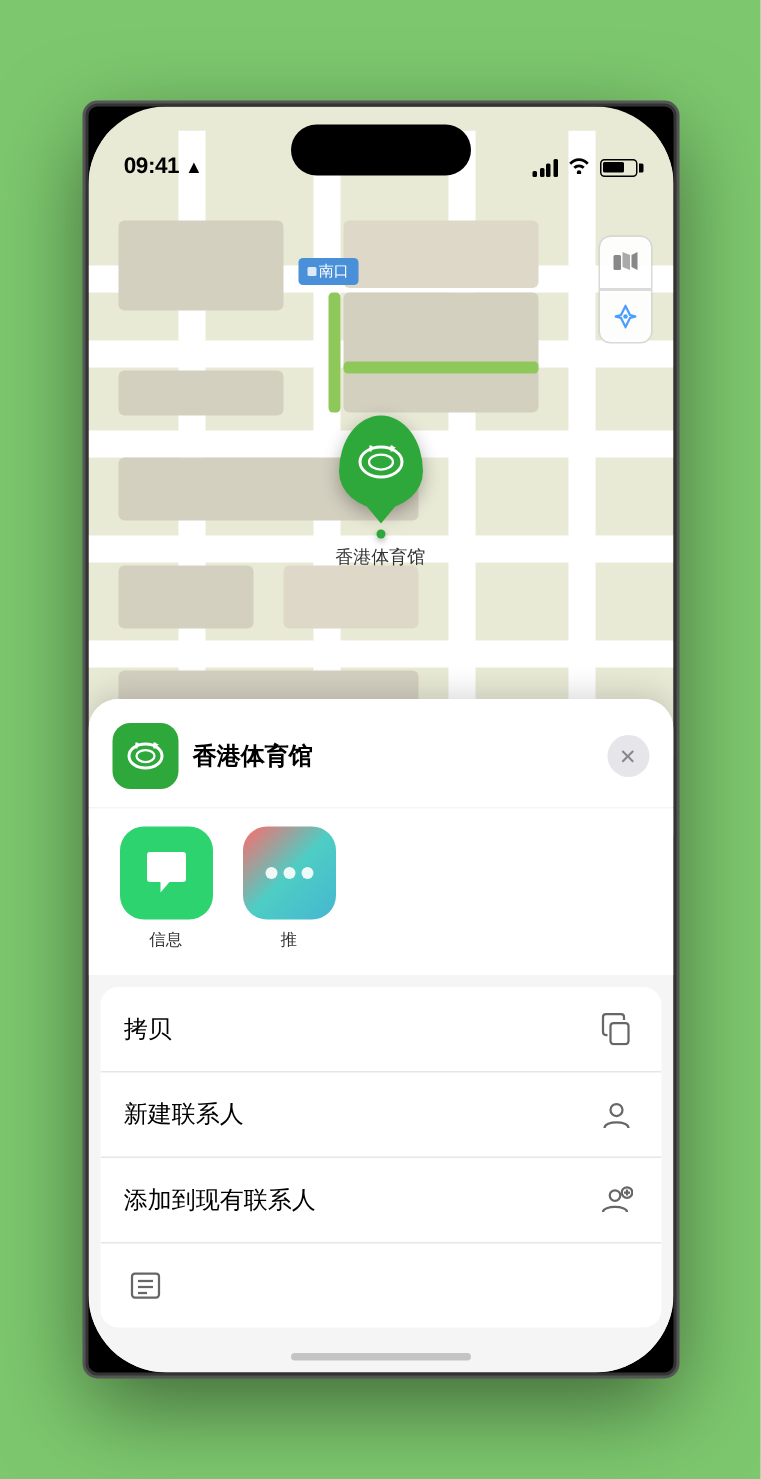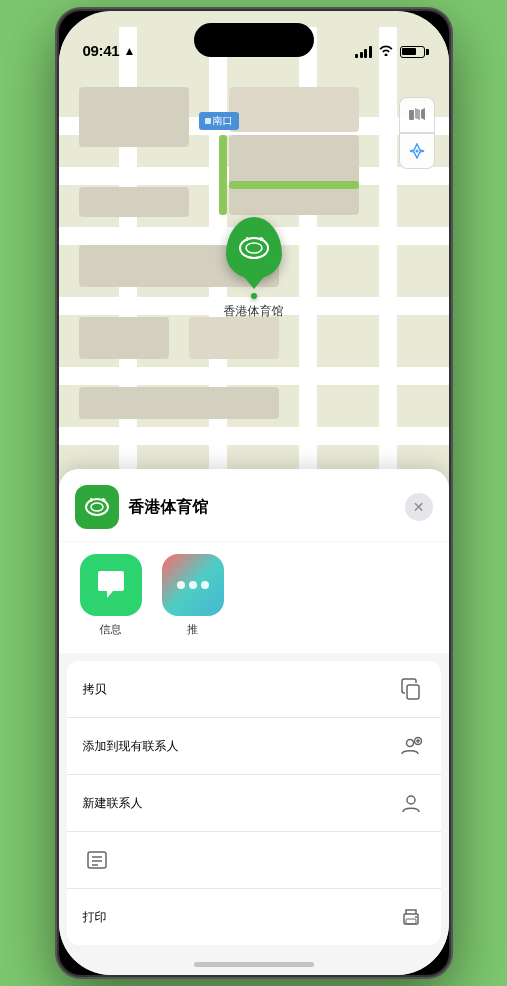--- a/index.html
+++ b/index.html
@@ -8,23 +8,23 @@
       height: 986px;
       background: #7dc86e;
       display: flex;
       align-items: center;
       justify-content: center;
       font-family: -apple-system, 'PingFang SC', 'Helvetica Neue', sans-serif;
     }
 
     .phone-frame {
       width: 390px;
-      height: 964px;
+      height: 844px;
       background: #000;
-      border-radius: 22px;
+      border-radius: 6px;
       position: relative;
       box-shadow: 0 0 0 2px #333, 0 0 0 4px #555, 0 20px 60px rgba(0,0,0,0.5);
       overflow: hidden;
     }
 
     .phone-screen {
       position: absolute;
       top: 0; left: 0; right: 0; bottom: 0;
       border-radius: 52px;
       overflow: hidden;
@@ -399,21 +399,21 @@
       justify-content: space-between;
       padding: 14px 16px;
       cursor: pointer;
       border-bottom: 0.5px solid #e5e5ea;
     }
     .action-item:last-child {
       border-bottom: none;
     }
 
     .action-label {
-      font-size: 12px;
+      font-size: 16px;
       color: #000;
     }
 
     .action-icon {
       width: 28px;
       height: 28px;
       display: flex;
       align-items: center;
       justify-content: center;
       color: #666;
@@ -587,69 +587,58 @@
       </div>
 
       <div class="action-list">
 
         <div class="action-item">
           <span class="action-label">拷贝</span>
           <div class="action-icon">
             <svg width="22" height="22" viewBox="0 0 22 22" fill="none">
               <rect x="7" y="7" width="12" height="14" rx="2" stroke="#666" stroke-width="1.5" fill="none"></rect>
               <path d="M5 15 H4 Q2 15 2 13 V3 Q2 1 4 1 H14 Q16 1 16 3 V5" stroke="#666" stroke-width="1.5" fill="none" rx="2"></path>
+            </svg>
+          </div>
+        </div>
+
+        <div class="action-item">
+          <span class="action-label">新建联系人</span>
+          <div class="action-icon">
+            <svg width="22" height="22" viewBox="0 0 22 22" fill="none">
+              <circle cx="11" cy="8" r="4" stroke="#666" stroke-width="1.5" fill="none"></circle>
+              <path d="M3 20 C3 15 19 15 19 20" stroke="#666" stroke-width="1.5" fill="none"></path>
             </svg>
           </div>
         </div>
 
         <div class="action-item">
           <span class="action-label">添加到现有联系人</span>
           <div class="action-icon">
             <svg width="22" height="22" viewBox="0 0 22 22" fill="none">
               <circle cx="10" cy="8" r="3.5" stroke="#666" stroke-width="1.5" fill="none"></circle>
               <path d="M2 19 C2 14.5 18 14.5 18 19" stroke="#666" stroke-width="1.5" fill="none"></path>
               <circle cx="18" cy="6" r="3.5" stroke="#666" stroke-width="1.5" fill="none"></circle>
               <line x1="16" y1="6" x2="20" y2="6" stroke="#666" stroke-width="1.5"></line>
               <line x1="18" y1="4" x2="18" y2="8" stroke="#666" stroke-width="1.5"></line>
             </svg>
           </div>
         </div>
 
         <div class="action-item">
-          <span class="action-label">新建联系人</span>
-          <div class="action-icon">
-            <svg width="22" height="22" viewBox="0 0 22 22" fill="none">
-              <circle cx="11" cy="8" r="4" stroke="#666" stroke-width="1.5" fill="none"></circle>
-              <path d="M3 20 C3 15 19 15 19 20" stroke="#666" stroke-width="1.5" fill="none"></path>
-            </svg>
-          </div>
-        </div>
-
-        <div class="action-item">
           <div class="action-icon">
             <svg width="22" height="22" viewBox="0 0 22 22" fill="none">
               <rect x="2" y="3" width="18" height="16" rx="2" stroke="#666" stroke-width="1.5" fill="none"></rect>
               <line x1="6" y1="8" x2="16" y2="8" stroke="#666" stroke-width="1.5"></line>
               <line x1="6" y1="12" x2="16" y2="12" stroke="#666" stroke-width="1.5"></line>
               <line x1="6" y1="16" x2="12" y2="16" stroke="#666" stroke-width="1.5"></line>
             </svg>
           </div>
         </div>
 
-        <div class="action-item">
-          <span class="action-label">打印</span>
-          <div class="action-icon">
-            <svg width="22" height="22" viewBox="0 0 22 22" fill="none">
-              <rect x="4" y="8" width="14" height="10" rx="1" stroke="#666" stroke-width="1.5" fill="none"></rect>
-              <path d="M6 8 V4 H16 V8" stroke="#666" stroke-width="1.5" fill="none"></path>
-              <rect x="6" y="13" width="10" height="5" rx="1" stroke="#666" stroke-width="1" fill="none"></rect>
-              <circle cx="16" cy="11" r="1" fill="#666"></circle>
-            </svg>
-          </div>
-        </div>
 
       </div>
 
       <div style="height: 30px;"></div>
 
     </div>
 
     <div class="home-indicator"></div>
 
   </div>

